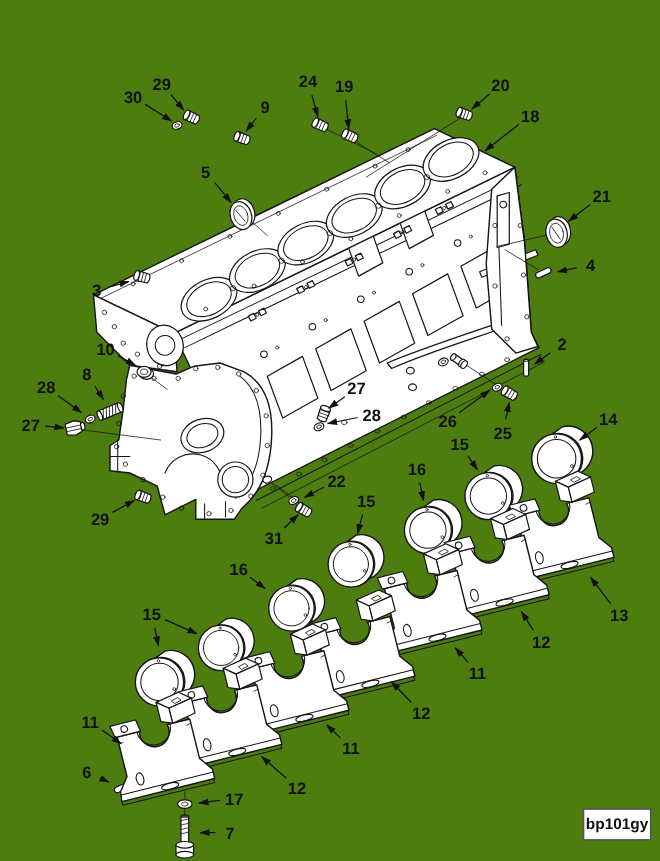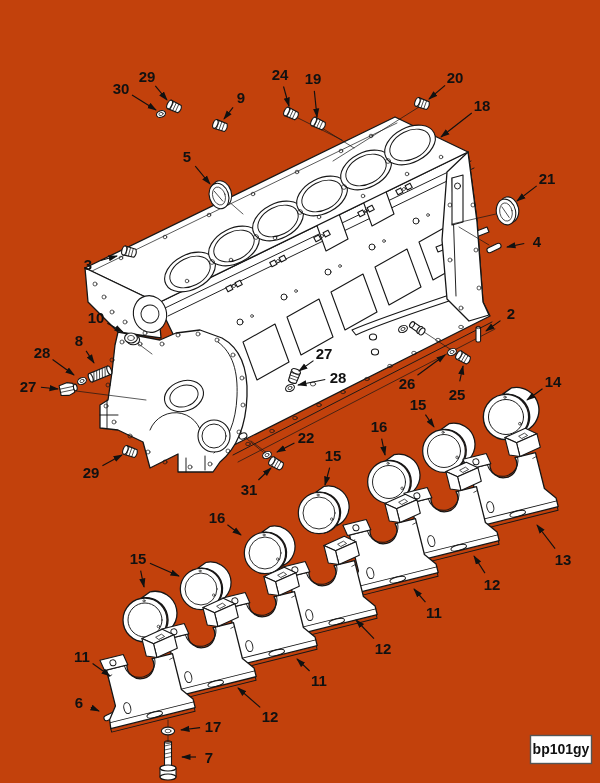--- a/index.html
+++ b/index.html
@@ -1,16 +1,16 @@
 <!DOCTYPE html>
 <html><head>
 <meta charset="utf-8">
 <style>
   html,body{margin:0;padding:0;background:#ffffff;}
-  .stage{position:relative;width:600px;height:783px;background:#c2410c;overflow:hidden;
+  .stage{position:relative;width:600px;height:783px;background:#4d7c0f;overflow:hidden;
          font-family:"Liberation Sans", sans-serif;}
   svg{display:block;}
   
   .o{fill:#ffffff;stroke:#161616;stroke-width:1.3;stroke-linejoin:round;stroke-linecap:round;}
   .o2{fill:#ffffff;stroke:#161616;stroke-width:1.1;stroke-linejoin:round;}
   .d{fill:none;stroke:#161616;stroke-width:0.95;stroke-linejoin:round;stroke-linecap:round;}
   .t{fill:none;stroke:#161616;stroke-width:0.7;stroke-linecap:round;}
   .leader{stroke:#111111;stroke-width:1.15;fill:none;}
   .callout-num{font:bold 15px "Liberation Sans",sans-serif;fill:#111111;text-anchor:middle;}
   .ref-code{font:bold 14px "Liberation Sans",sans-serif;fill:#111111;text-anchor:middle;}

